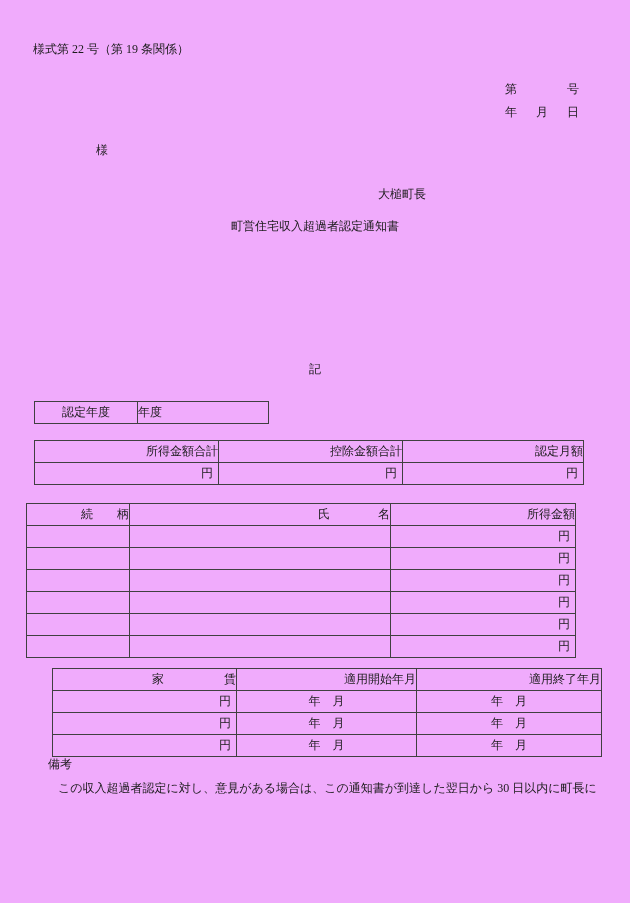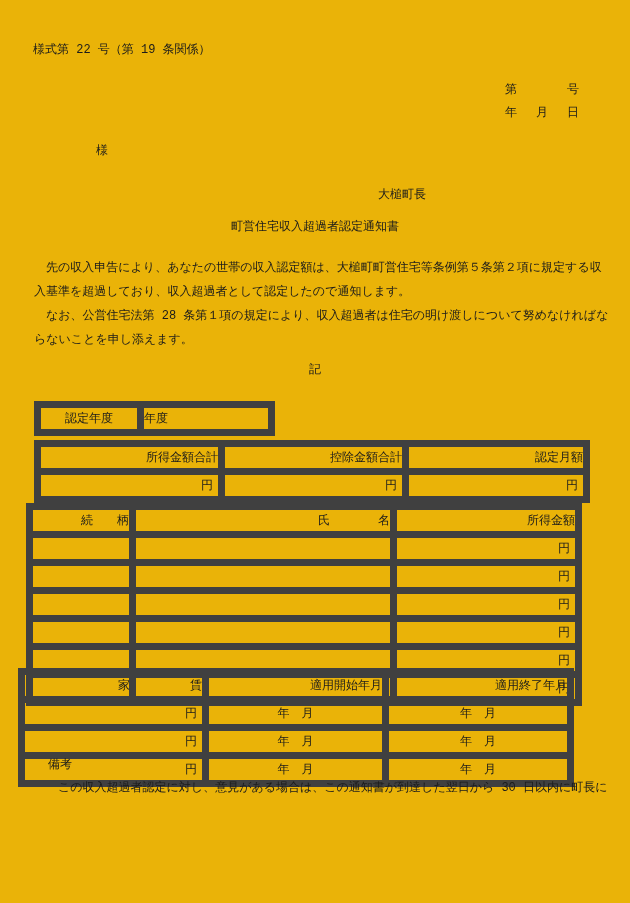--- a/index.html
+++ b/index.html
@@ -1,37 +1,37 @@
 <!DOCTYPE html>
 <html><head>
 <meta charset="utf-8">
 <style>
   html,body{margin:0;padding:0;background:#fbfbfb;}
   .page{
-    position:relative;width:630px;height:903px;background:#eab308;
-    font-family:Liberation Mono, monospace;
+    position:relative;width:630px;height:903px;background:#f0abfc;
+    font-family:Liberation Serif, serif;
     font-size:12px;color:#1b1b1b;overflow:hidden;
   }
   .abs{position:absolute;white-space:pre;}
   .lineblock{position:absolute;width:564px;line-height:24px;}
   .lineblock div{white-space:pre;}
   .centered{left:0;width:630px;text-align:center;}
   .rowflex{position:absolute;display:flex;justify-content:space-between;}
   table{border-collapse:collapse;table-layout:fixed;position:absolute;
         font-size:12px;color:#1b1b1b;}
-  td,th{border:7px solid #404040;padding:0;height:21px;font-weight:normal;
+  td,th{border:1px solid #404040;padding:0;height:21px;font-weight:normal;
         vertical-align:middle;overflow:hidden;}
   th{text-align:right;}
   .val-right{text-align:right;padding-right:5px;}
   .suffix-right{text-align:left;padding-right:28px;}
   .center-cell{text-align:center;}
   .t1{left:34px;top:401px;width:234px;}
   .t2{left:34px;top:440px;width:549px;}
   .t3{left:26px;top:503px;width:549px;}
-  .t4{left:18px;top:668px;width:549px;}
+  .t4{left:52px;top:668px;width:549px;}
 </style>
 </head>
 <body>
 
 <div class="page">
 
   <div class="abs" style="left:33px;top:41px;">様式第 22 号（第 19 条関係）</div>
 
   <div class="rowflex" style="left:505px;top:81px;width:74px;">
     <span>第</span>
@@ -43,26 +43,20 @@
     <span>月</span>
     <span>日</span>
   </div>
 
   <div class="abs" style="left:96px;top:142px;">様</div>
 
   <div class="abs" style="left:378px;top:186px;">大槌町長</div>
 
   <div class="abs centered" style="top:218px;">町営住宅収入超過者認定通知書</div>
 
-  <div class="lineblock" style="left:34px;top:256px;">
-    <div>　先の収入申告により、あなたの世帯の収入認定額は、大槌町町営住宅等条例第５条第２項に規定する収</div>
-    <div>入基準を超過しており、収入超過者として認定したので通知します。</div>
-    <div>　なお、公営住宅法第 28 条第１項の規定により、収入超過者は住宅の明け渡しについて努めなければな</div>
-    <div>らないことを申し添えます。</div>
-  </div>
 
   <div class="abs centered" style="top:361px;">記</div>
 
   <table class="t1">
     <colgroup>
         <col style="width:103px;">
         <col style="width:131px;">
       </colgroup>
     <tbody>
         <tr>

